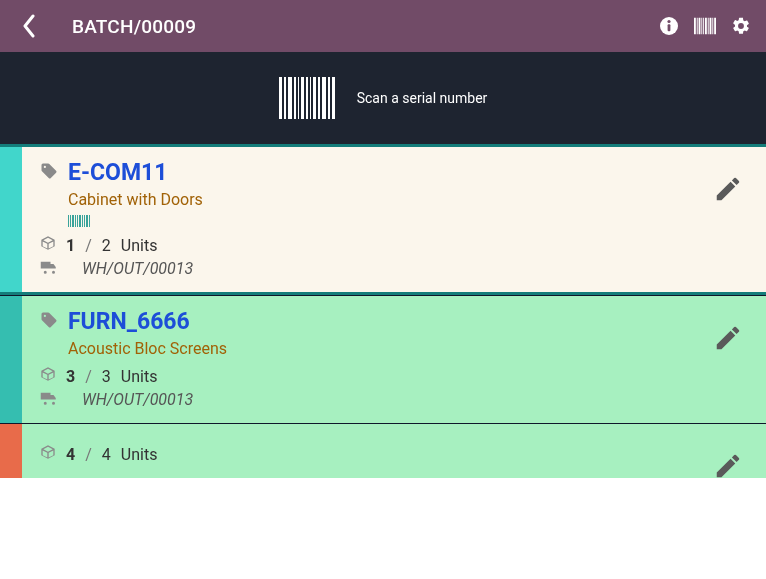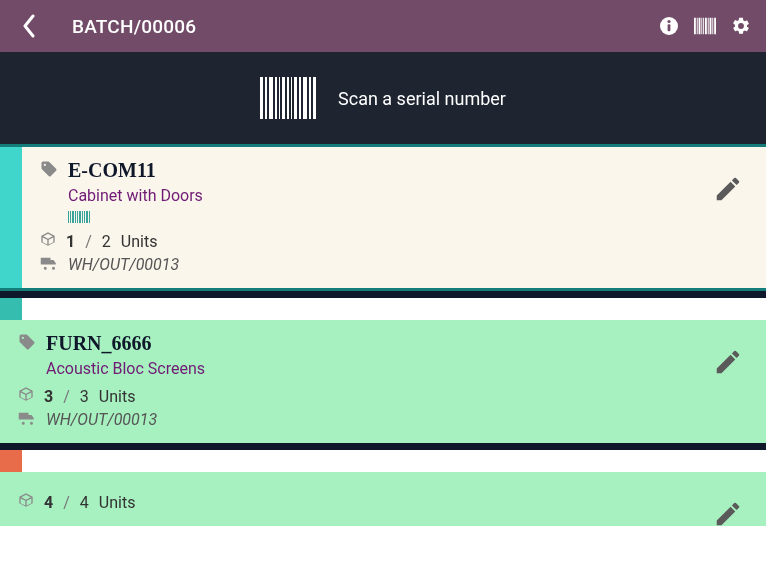--- a/index.html
+++ b/index.html
@@ -20,21 +20,21 @@
   .header svg { display:block; }
 
   .scanbar {
     background: #1e2430;
     color: #fff;
     display:flex;
     align-items:center;
     justify-content:center;
     height: 92px;
     gap: 22px;
-    font-size: 18px;
+    font-size: 14px;
   }
   .scanbar .bc { display:flex; align-items:center; justify-content:center; }
   .scanbar .bc svg { display:block; }
   .row {
     display:flex;
     border-top: 1px solid rgba(0,0,0,0);
     position:relative;
   }
   .rail { width: 22px; flex: 0 0 22px; }
   .card {
@@ -48,31 +48,31 @@
   }
   .row.sel .rail { background:#41d6cb; }
   .row.sel .card { background:#fbf6ec; }
 
   .row.ok .rail { background:#35beb0; }
   .row.ok .card { background:#a7f0c0; }
 
   .row.warn .rail { background:#e86b4a; }
   .row.warn .card { background:#a7f0c0; }
 
-  .row-divider { border-top:7px solid #0f172a;flex-direction:column; }
+  .row-divider { border-top:1px solid #0f172a; }
 
   .prodline { display:flex; align-items:center; gap:10px; }
-  .prodline .sku { font-weight:700; font-size:20px; color:#0f172a;font-family:Liberation Serif, serif; }
-  .pname { margin-left:28px; margin-top:4px; font-size:16px; color:#701a75; }
+  .prodline .sku { font-weight:700; font-size:23px; color:#1d4ed8; }
+  .pname { margin-left:28px; margin-top:4px; font-size:16px; color:#a16207; }
   .mini-bc { margin-left:28px; margin-top:6px; }
   .mini-bc svg { display:block; }
   .qtyline { display:flex; align-items:center; gap:10px; margin-top:8px; color:#333; font-size:16px; }
   .qtyline .q { font-weight:700; }
   .qtyline .sep { color:#777; }
-  .whline { display:flex; align-items:center; gap:10px; margin-top:4px; font-style:italic; color:#555; font-size:16px; }
+  .whline { display:flex; align-items:center; gap:24px; margin-top:4px; font-style:italic; color:#555; font-size:16px; }
 
   .edit {
     position:absolute;
     right: 18px;
     top: 22px;
     width: 40px; height: 40px;
     display:flex; align-items:center; justify-content:center;
     cursor:pointer;
   }
 
@@ -82,21 +82,21 @@
 </style>
 </head>
 <body>
 
 <div class="header">
   <div class="back">
     <svg width="16" height="24" viewBox="0 0 16 24">
       <path d="M12 2 L4 12 L12 22" stroke="#fff" stroke-width="3" fill="none" stroke-linecap="round" stroke-linejoin="round"></path>
     </svg>
   </div>
-  <div class="title">BATCH/00006</div>
+  <div class="title">BATCH/00009</div>
   <div class="actions">
     <div class="ic">
       <svg width="20" height="20" viewBox="0 0 20 20">
         <circle cx="10" cy="10" r="9" fill="#fff"></circle>
         <circle cx="10" cy="5.5" r="1.6" fill="#714B67"></circle>
         <rect x="8.6" y="8.2" width="2.8" height="7" fill="#714B67" rx="1"></rect>
       </svg>
     </div>
     <div class="ic">
       <svg width="24" height="18" viewBox="0 0 24 18">

